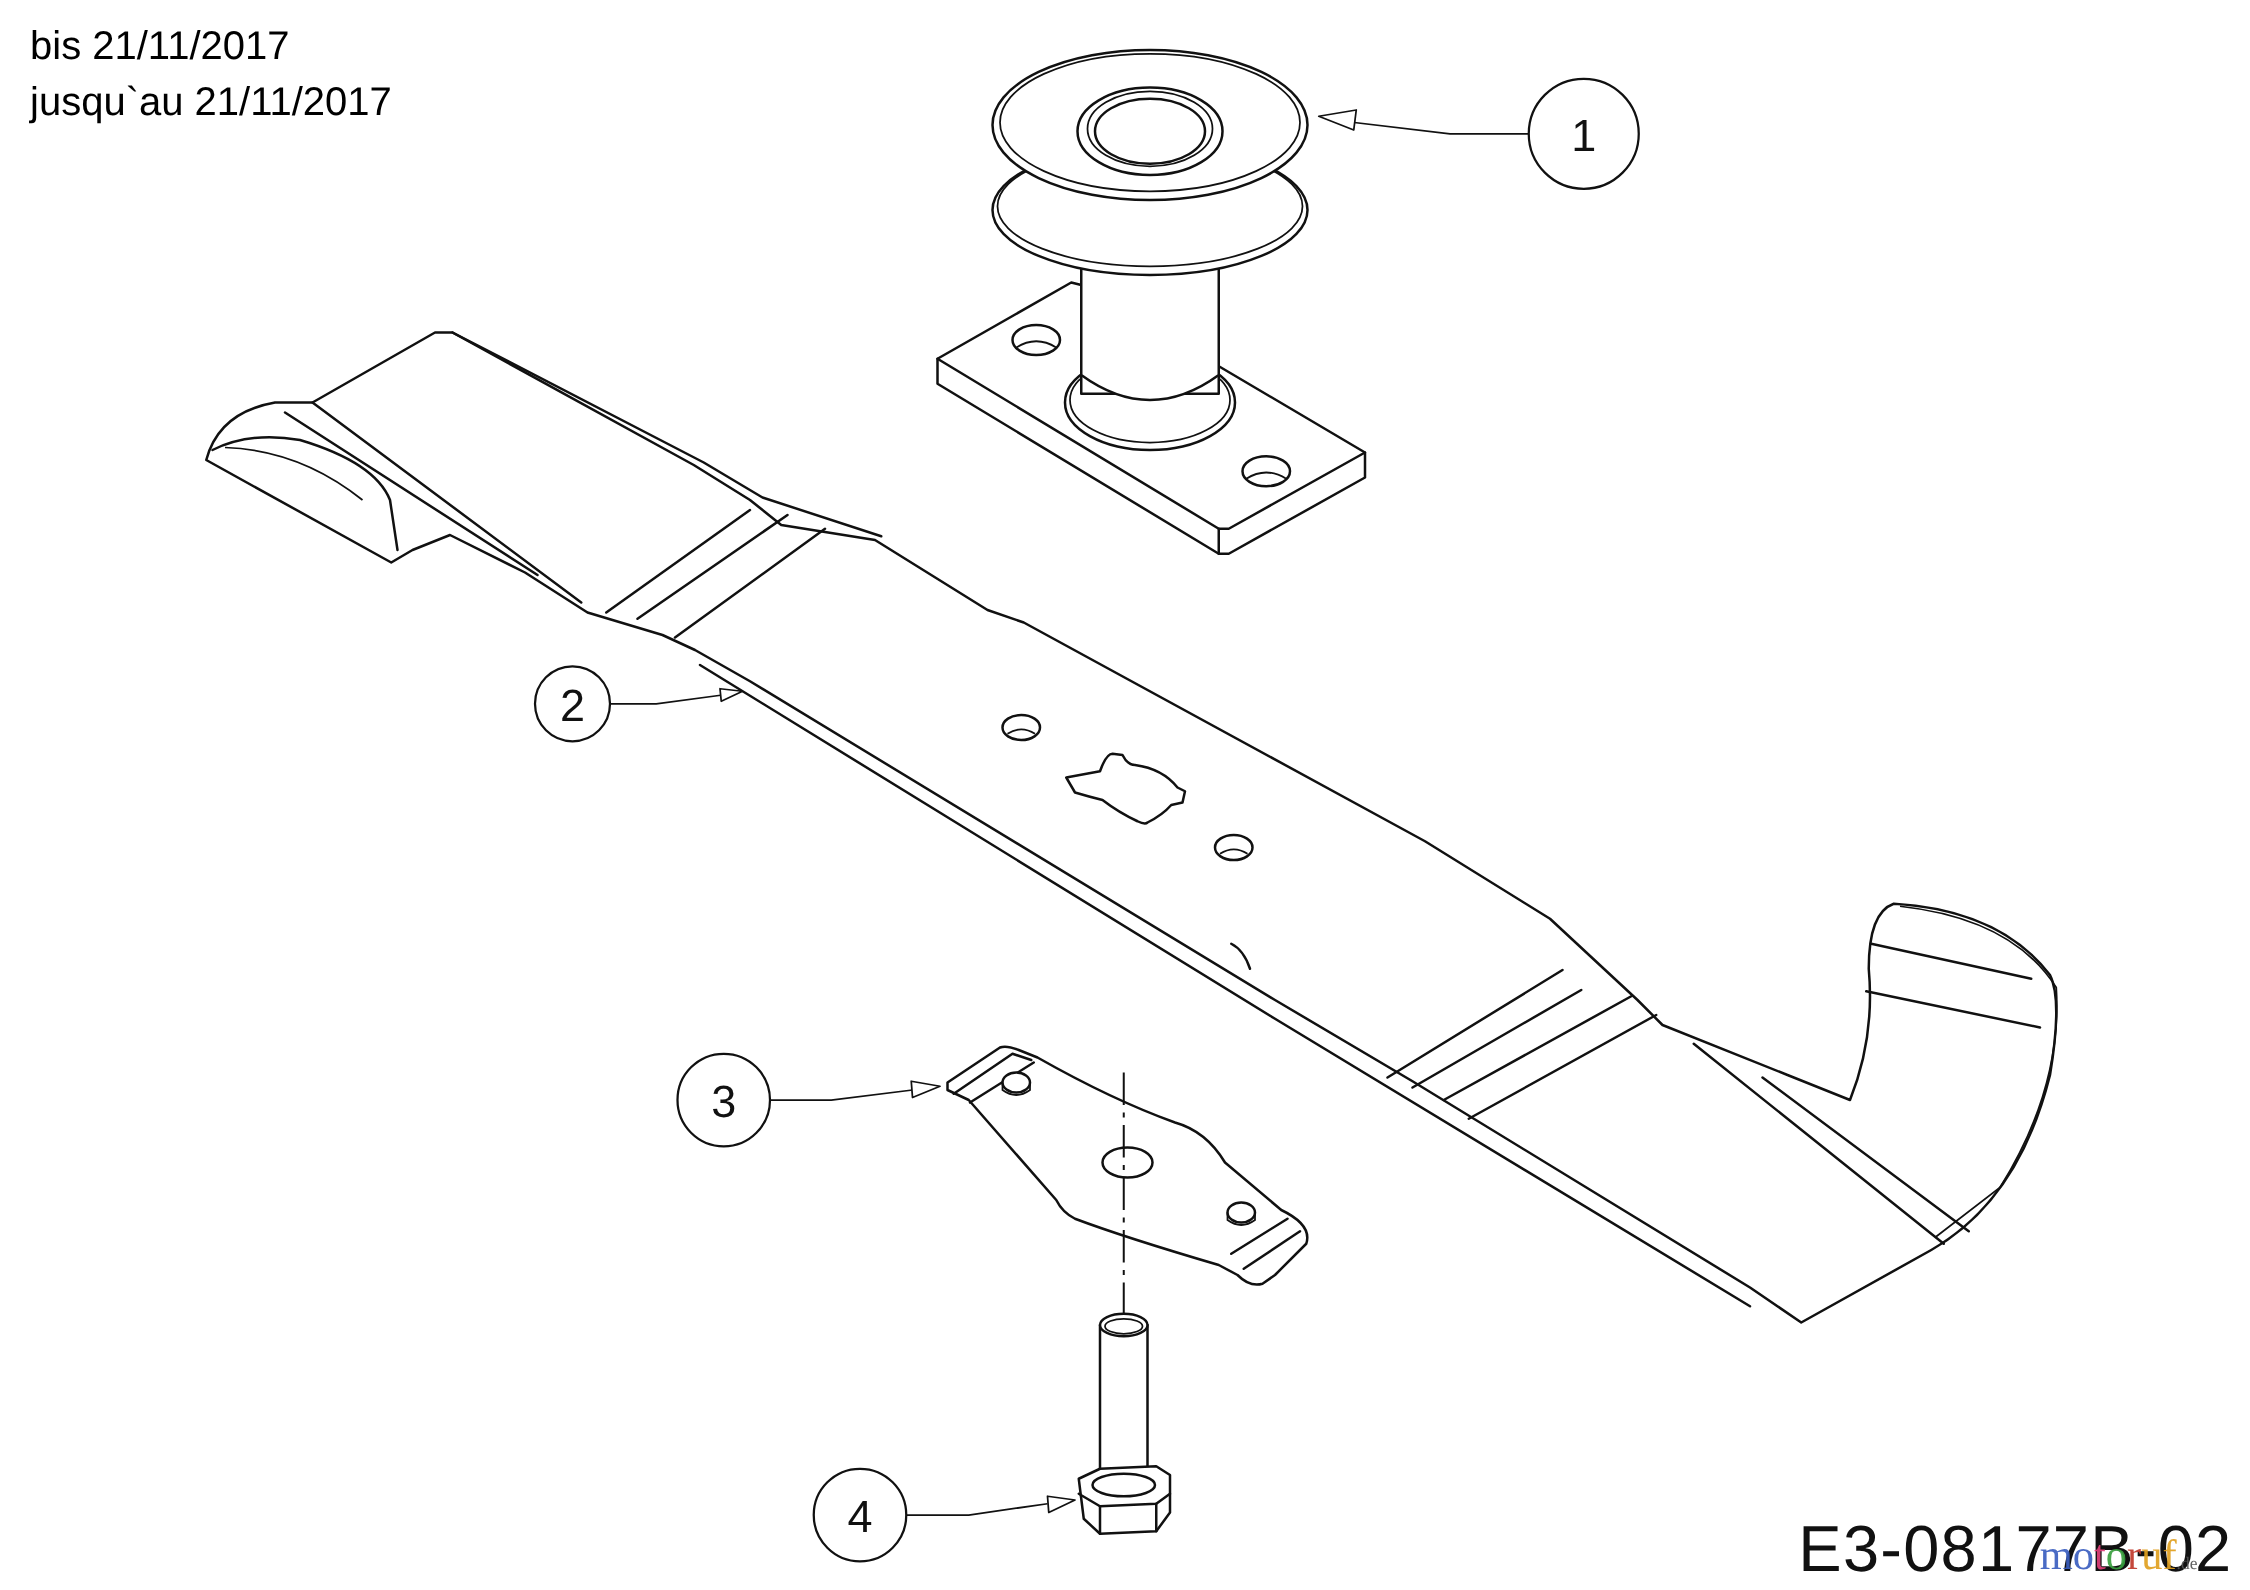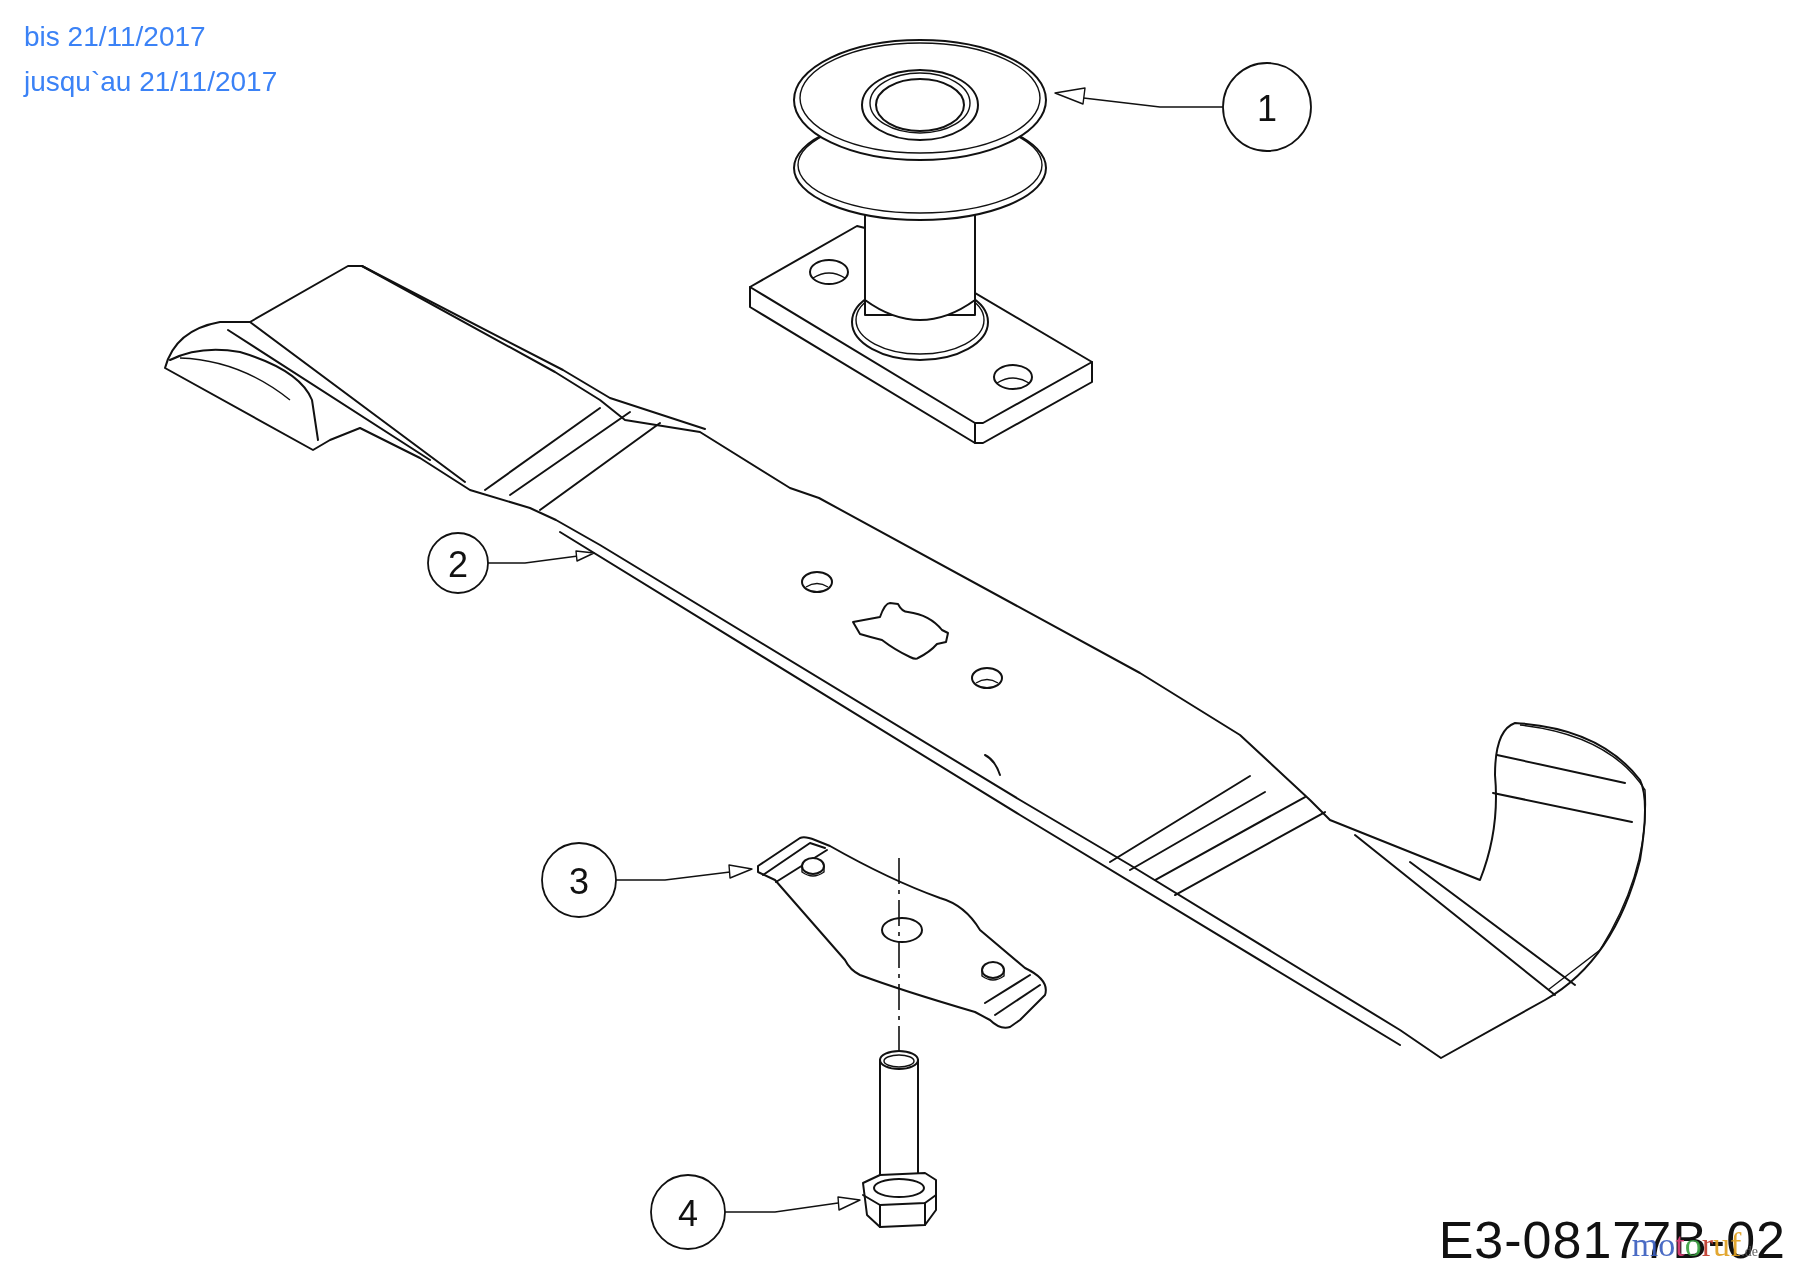--- a/index.html
+++ b/index.html
@@ -1,17 +1,17 @@
 <!DOCTYPE html>
 <html><head>
 <meta charset="utf-8">
 <style>
   html, body { margin: 0; padding: 0; background: #ffffff; }
   body { width: 1800px; height: 1272px; position: relative; overflow: hidden; font-family: "Liberation Sans", sans-serif; }
-  .validity { position: absolute; left: 24px; top: 14px; font-size: 28px; line-height: 45px; color: #3b82f6; }
+  .validity { position: absolute; left: 24px; top: 14px; font-size: 32px; line-height: 45px; color: #000000; }
   .validity div { white-space: nowrap; }
   svg.drawing { position: absolute; left: 0; top: 0; }
   .ln { fill: none; stroke: #111; stroke-width: 2; stroke-linejoin: round; stroke-linecap: round; }
   .thin { fill: none; stroke: #111; stroke-width: 1.4; }
   .fillw { fill: #fff; stroke: #111; stroke-width: 2; stroke-linejoin: round; }
   .callout-num { font-family: "Liberation Sans", sans-serif; font-size: 36px; fill: #111; text-anchor: middle; dominant-baseline: central; }
   .drawing-no { position: absolute; right: 14px; bottom: 2px; font-size: 52px; color: #111; white-space: nowrap; letter-spacing: 1px; }
   .watermark { position: absolute; right: 42px; bottom: 8px; font-family: "Liberation Serif", serif; font-size: 34px; white-space: nowrap; opacity: 0.92; text-align: right; }
   .watermark span { display: inline-block; }
   .watermark .tld { font-size: 14px; color: #555; }

